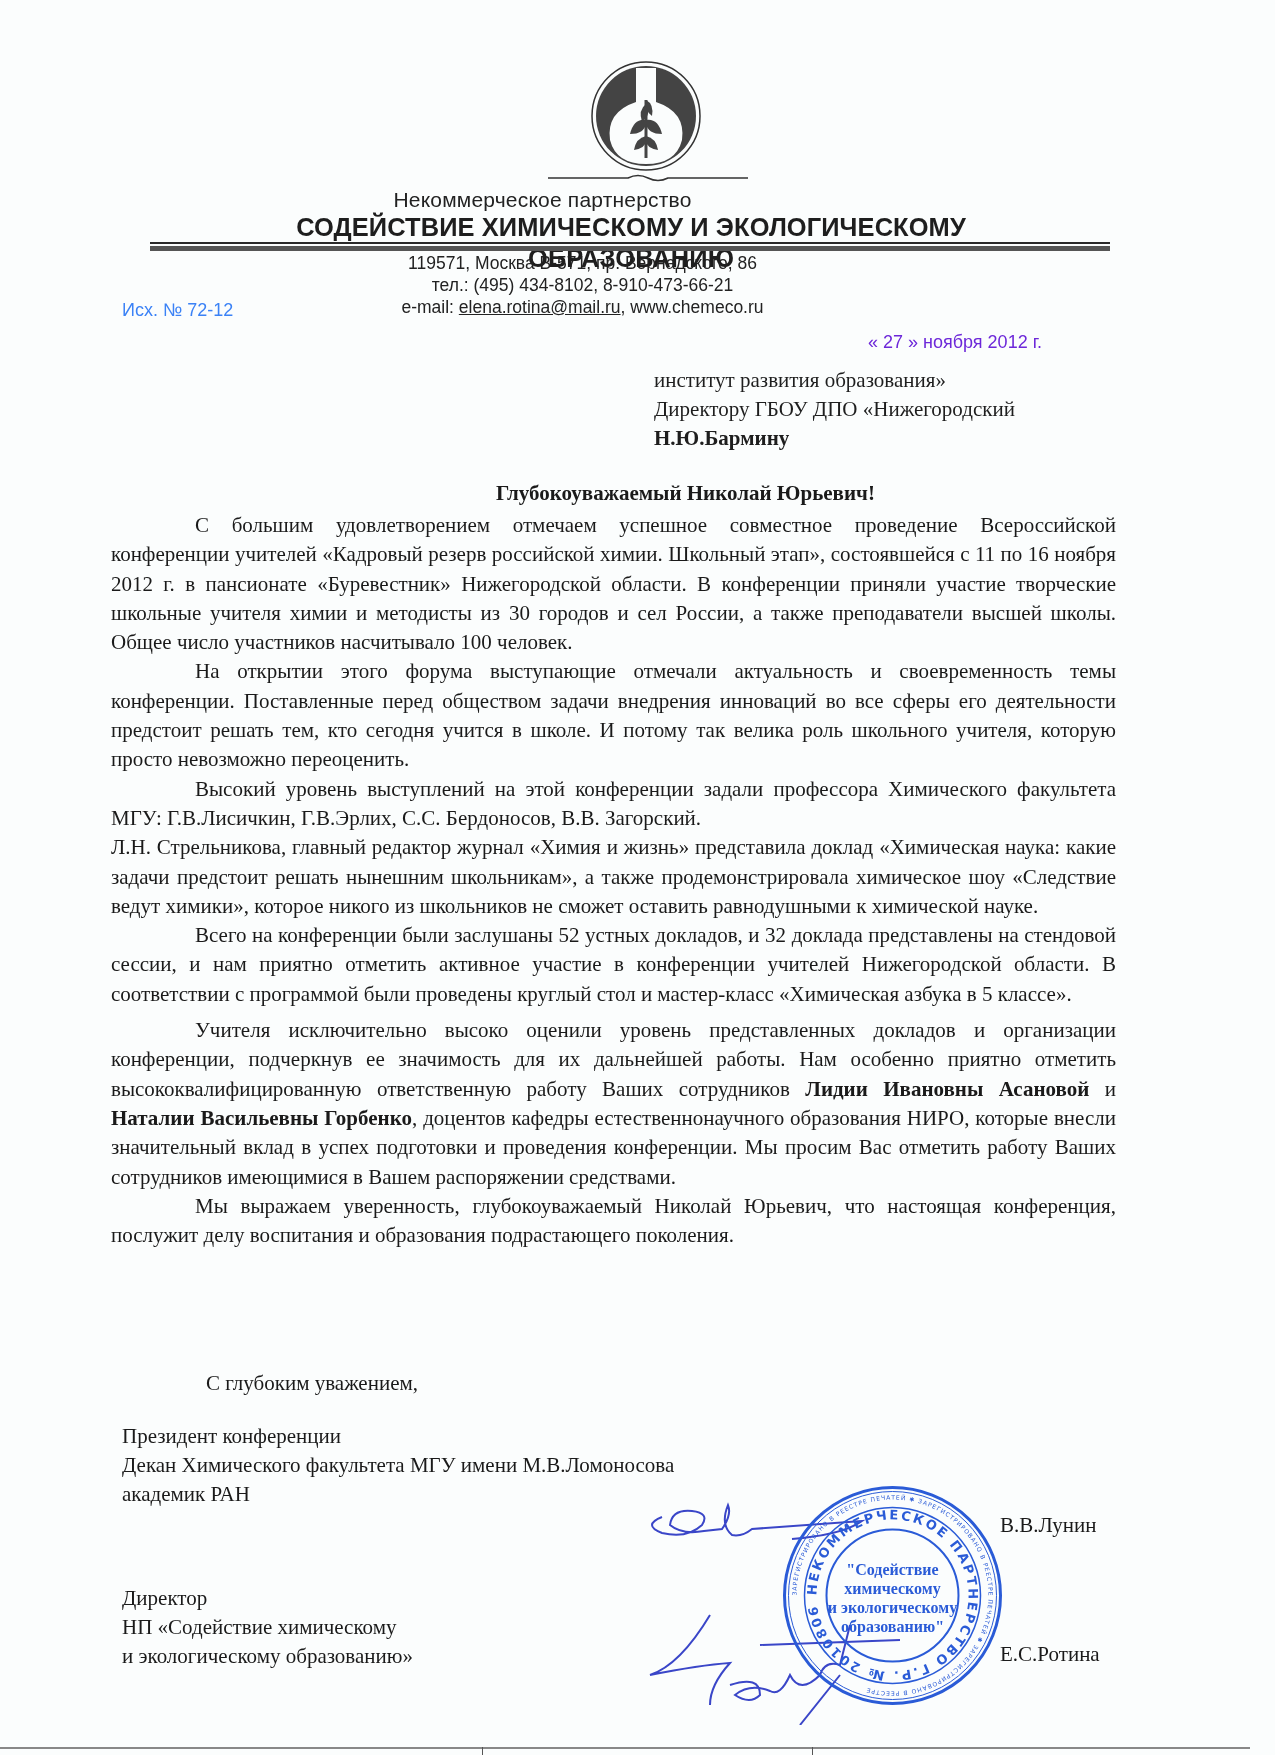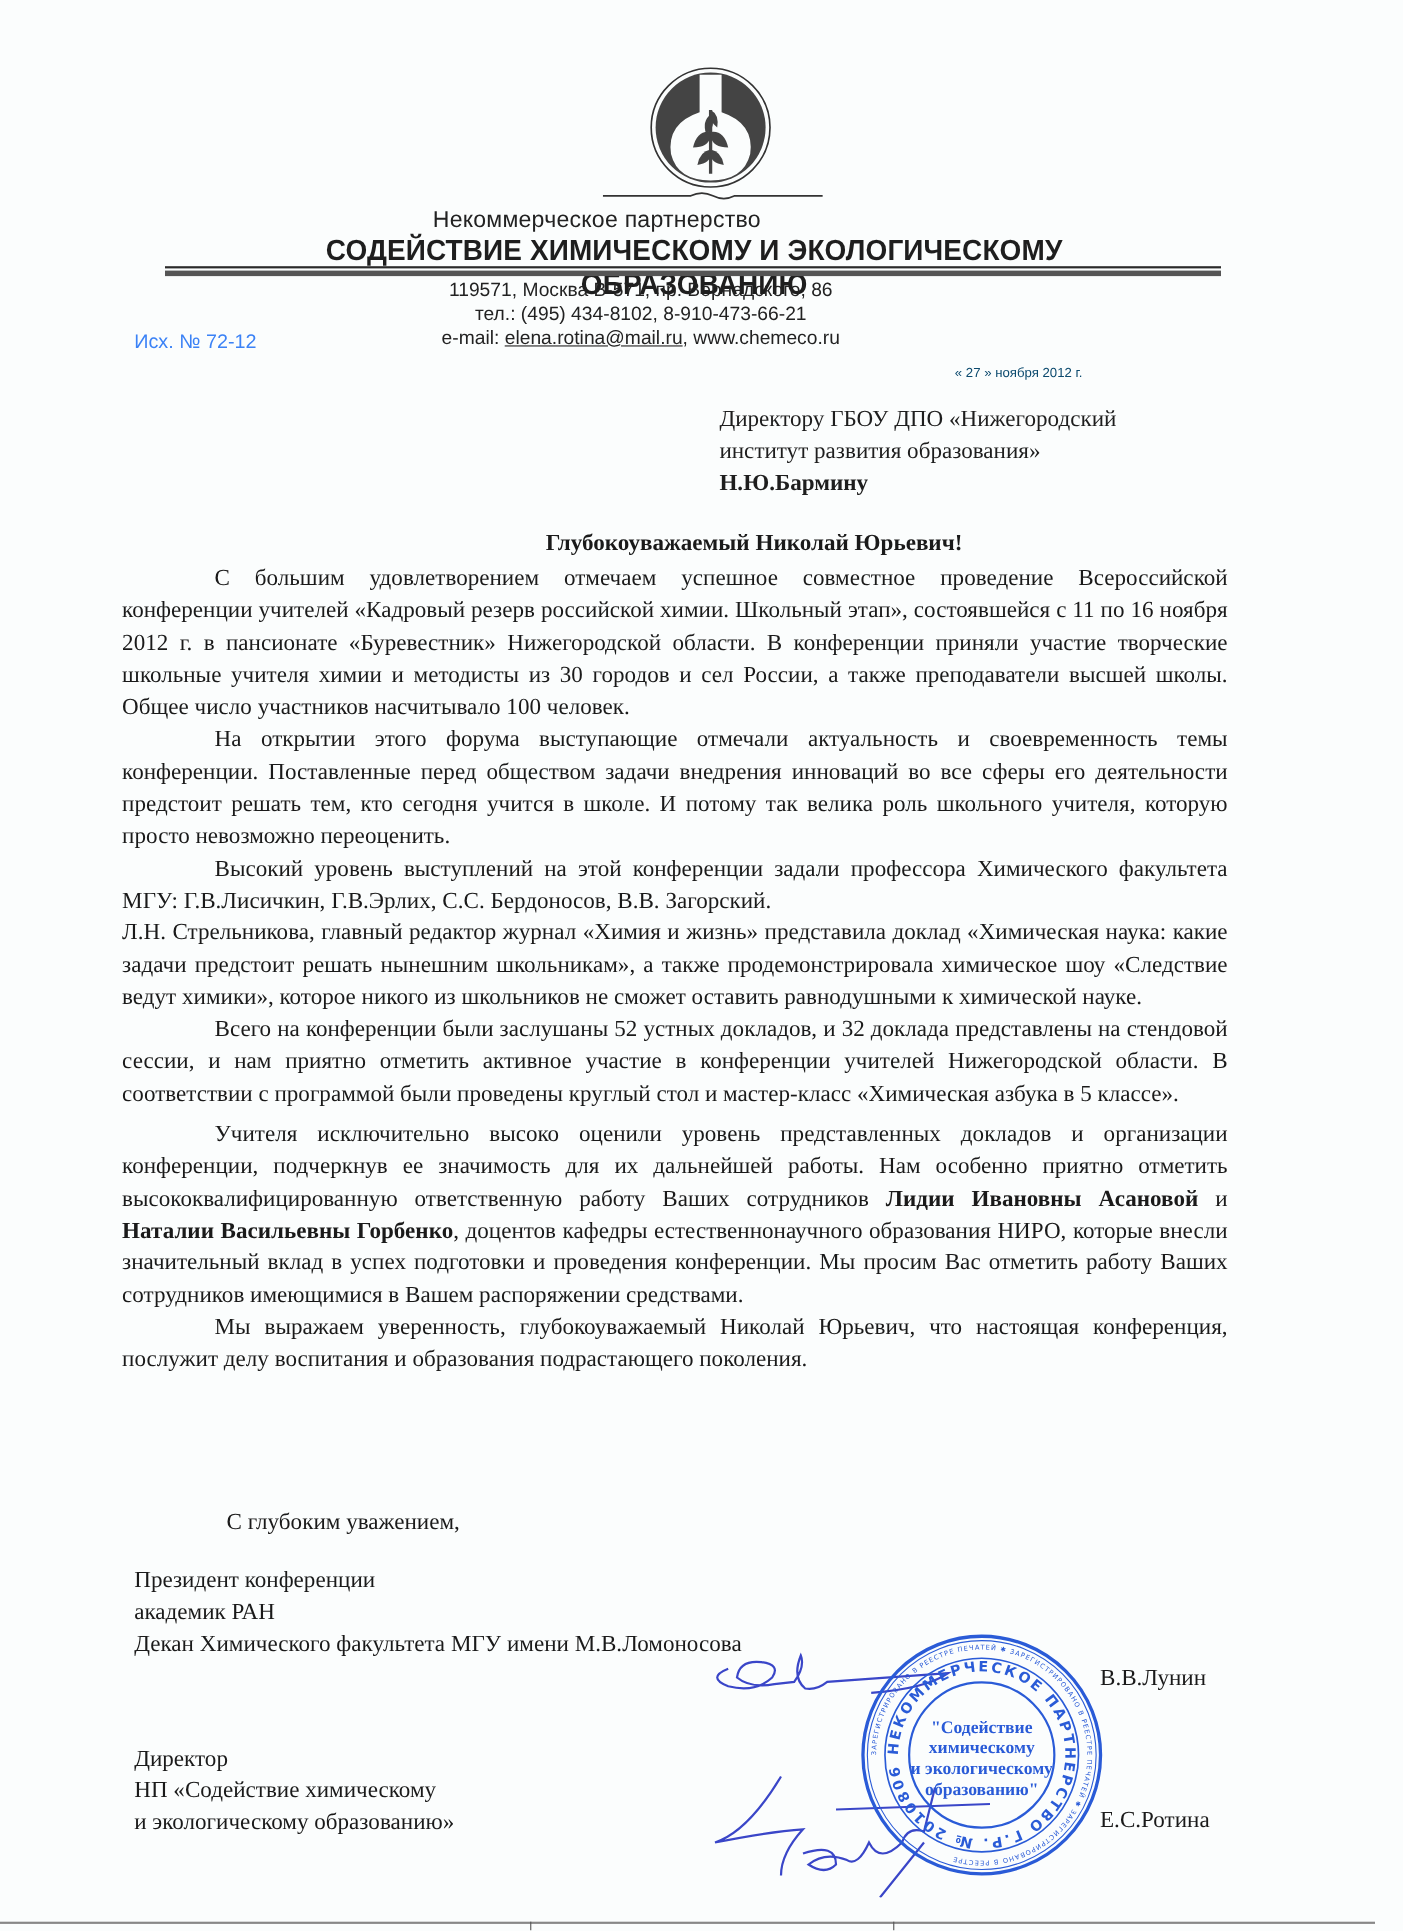--- a/index.html
+++ b/index.html
@@ -11,21 +11,21 @@
   .sans { font-family: "Liberation Sans", "DejaVu Sans", sans-serif; }
   .logo { left: 590px; top: 60px; width: 112px; height: 112px; }
   .logo-line { left: 548px; top: 173px; width: 200px; height: 10px; }
   .org-sub { left: 0; width: 1085px; top: 188px; text-align: center; font-size: 21px; letter-spacing: 0.2px; color: #222; }
   .org-title { left: 186px; top: 212px; width: 890px; text-align: center; font-size: 26.5px; font-weight: bold; color: #1e1e1e; letter-spacing: 0.1px; transform: scaleX(0.96); transform-origin: center; }
   .rule1 { left: 150px; top: 242px; width: 960px; height: 2px; background: #2a2a2a; }
   .rule2 { left: 150px; top: 246px; width: 960px; height: 5px; background: #555; }
   .addr { left: 0; width: 1165px; text-align: center; font-size: 17.5px; color: #222; }
   .addr a { color: #222; text-decoration: underline; }
   .ref { left: 122px; top: 300px; font-size: 18px; color: #3b82f6; }
-  .date { left: 950px; top: 332px; font-size: 12px; color: #0c4a6e; transform: translateX(-50%); white-space: nowrap; }
+  .date { left: 950px; top: 332px; font-size: 18px; color: #6d28d9; transform: translateX(-50%); white-space: nowrap; }
   .date { left: 868px; transform: none; }
   .addressee { left: 654px; top: 366px; font-size: 21px; line-height: 29px; color: #1e1e1e; }
   .addressee .b { font-weight: bold; }
   .salutation { left: 0; width: 1275px; top: 481px; text-align: center; font-size: 21px; font-weight: bold; margin-left: 48px; }
   .body { left: 111px; width: 1005px; top: 511px; font-size: 21px; line-height: 29.3px; text-align: justify; }
   .body p { margin: 0; }
   .body p.ind { text-indent: 84px; }
   .body p.gap { margin-top: 7px; }
   .body p.last { text-align-last: left; }
   .body .b { font-weight: bold; }
@@ -64,43 +64,43 @@
 <div class="abs addr sans" style="top:253px">119571, Москва В-571, пр. Вернадского, 86</div>
 <div class="abs addr sans" style="top:275px">тел.: (495) 434-8102,  8-910-473-66-21</div>
 <div class="abs addr sans" style="top:297px">
   <span>e-mail: </span><a>elena.rotina@mail.ru</a><span>, </span><span>www.chemeco.ru</span>
 </div>
 
 <div class="abs ref sans">Исх. № 72-12</div>
 <div class="abs date sans">« 27 » ноября 2012 г.</div>
 
 <div class="abs addressee">
+  <div>институт развития образования»</div>
   <div>Директору ГБОУ ДПО «Нижегородский</div>
-  <div>институт развития образования»</div>
   <div class="b">Н.Ю.Бармину</div>
 </div>
 
 <div class="abs salutation">Глубокоуважаемый Николай Юрьевич!</div>
 
 <div class="abs body">
   <p class="ind last">С большим удовлетворением отмечаем успешное совместное проведение Всероссийской конференции учителей «Кадровый резерв российской химии. Школьный этап», состоявшейся с 11 по 16 ноября 2012 г. в пансионате «Буревестник» Нижегородской области. В конференции приняли участие творческие школьные учителя химии и методисты из 30 городов и сел России, а также преподаватели высшей школы. Общее число участников насчитывало 100 человек.</p>
   <p class="ind last">На открытии этого форума выступающие отмечали актуальность и своевременность темы конференции. Поставленные перед обществом задачи внедрения инноваций во все сферы его деятельности предстоит решать тем, кто сегодня учится в школе. И потому так велика роль школьного учителя, которую просто невозможно переоценить.</p>
   <p class="ind last">Высокий уровень выступлений на этой конференции задали профессора Химического факультета МГУ: Г.В.Лисичкин, Г.В.Эрлих, С.С. Бердоносов, В.В. Загорский.</p>
   <p class="last">Л.Н. Стрельникова, главный редактор журнал «Химия и жизнь» представила доклад «Химическая наука: какие задачи предстоит решать нынешним школьникам», а также продемонстрировала химическое шоу «Следствие ведут химики», которое никого из школьников не сможет оставить равнодушными к химической науке.</p>
   <p class="ind last">Всего на конференции были заслушаны 52 устных докладов, и 32 доклада представлены на стендовой сессии, и нам приятно отметить активное участие в конференции учителей Нижегородской области. В соответствии с программой были проведены  круглый стол и мастер-класс «Химическая азбука в 5 классе».</p>
   <p class="ind gap last"><span>Учителя исключительно высоко оценили уровень представленных докладов и организации конференции, подчеркнув ее значимость для их дальнейшей работы. Нам особенно приятно отметить высококвалифицированную ответственную работу Ваших сотрудников </span><span class="b">Лидии Ивановны Асановой</span><span> и </span><span class="b">Наталии Васильевны Горбенко</span><span>, доцентов кафедры естественнонаучного образования НИРО, которые внесли значительный вклад в успех подготовки и проведения конференции. Мы просим Вас отметить работу Ваших сотрудников имеющимися в Вашем распоряжении средствами.</span></p>
   <p class="ind last">Мы выражаем уверенность, глубокоуважаемый Николай Юрьевич, что настоящая конференция, послужит делу воспитания и образования подрастающего поколения.</p>
 </div>
 
 <div class="abs closing">С глубоким уважением,</div>
 
 <div class="abs sig-block" style="top:1422px">
   <div>Президент конференции</div>
+  <div>Декан Химического факультета  МГУ имени М.В.Ломоносова</div>
   <div>академик РАН</div>
-  <div>Декан Химического факультета  МГУ имени М.В.Ломоносова</div>
 </div>
 <div class="abs sig-name" style="left:990px; top:1513px">В.В.Лунин</div>
 
 <div class="abs sig-block" style="top:1584px">
   <div>Директор</div>
   <div>НП «Содействие химическому</div>
   <div>и экологическому образованию»</div>
 </div>
 <div class="abs sig-name" style="left:990px; top:1642px">Е.С.Ротина</div>
 

